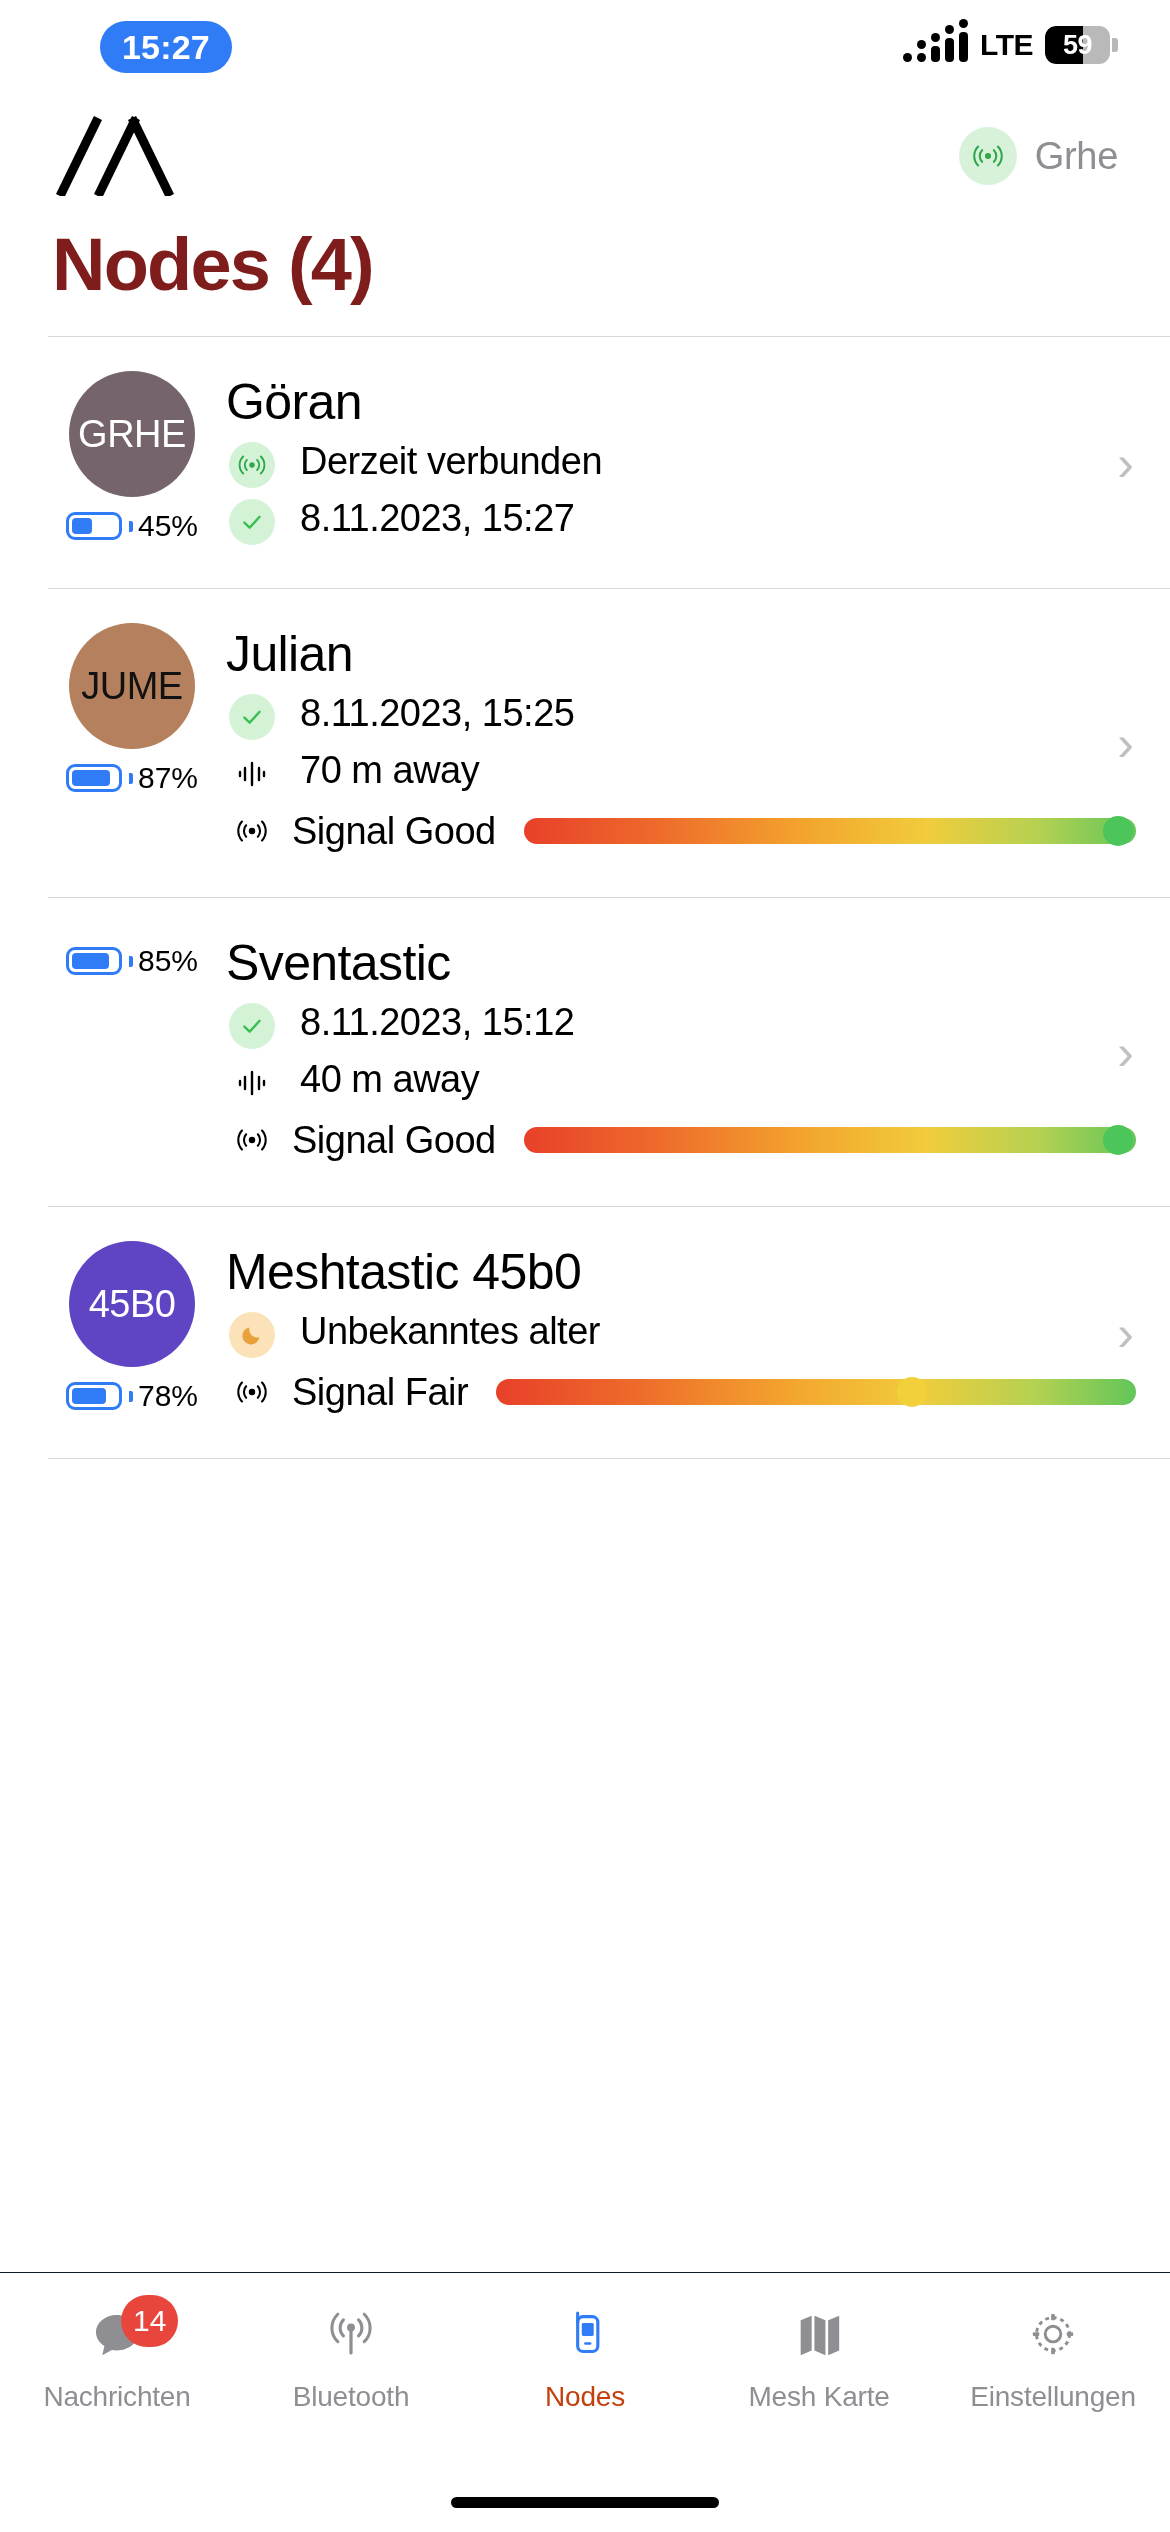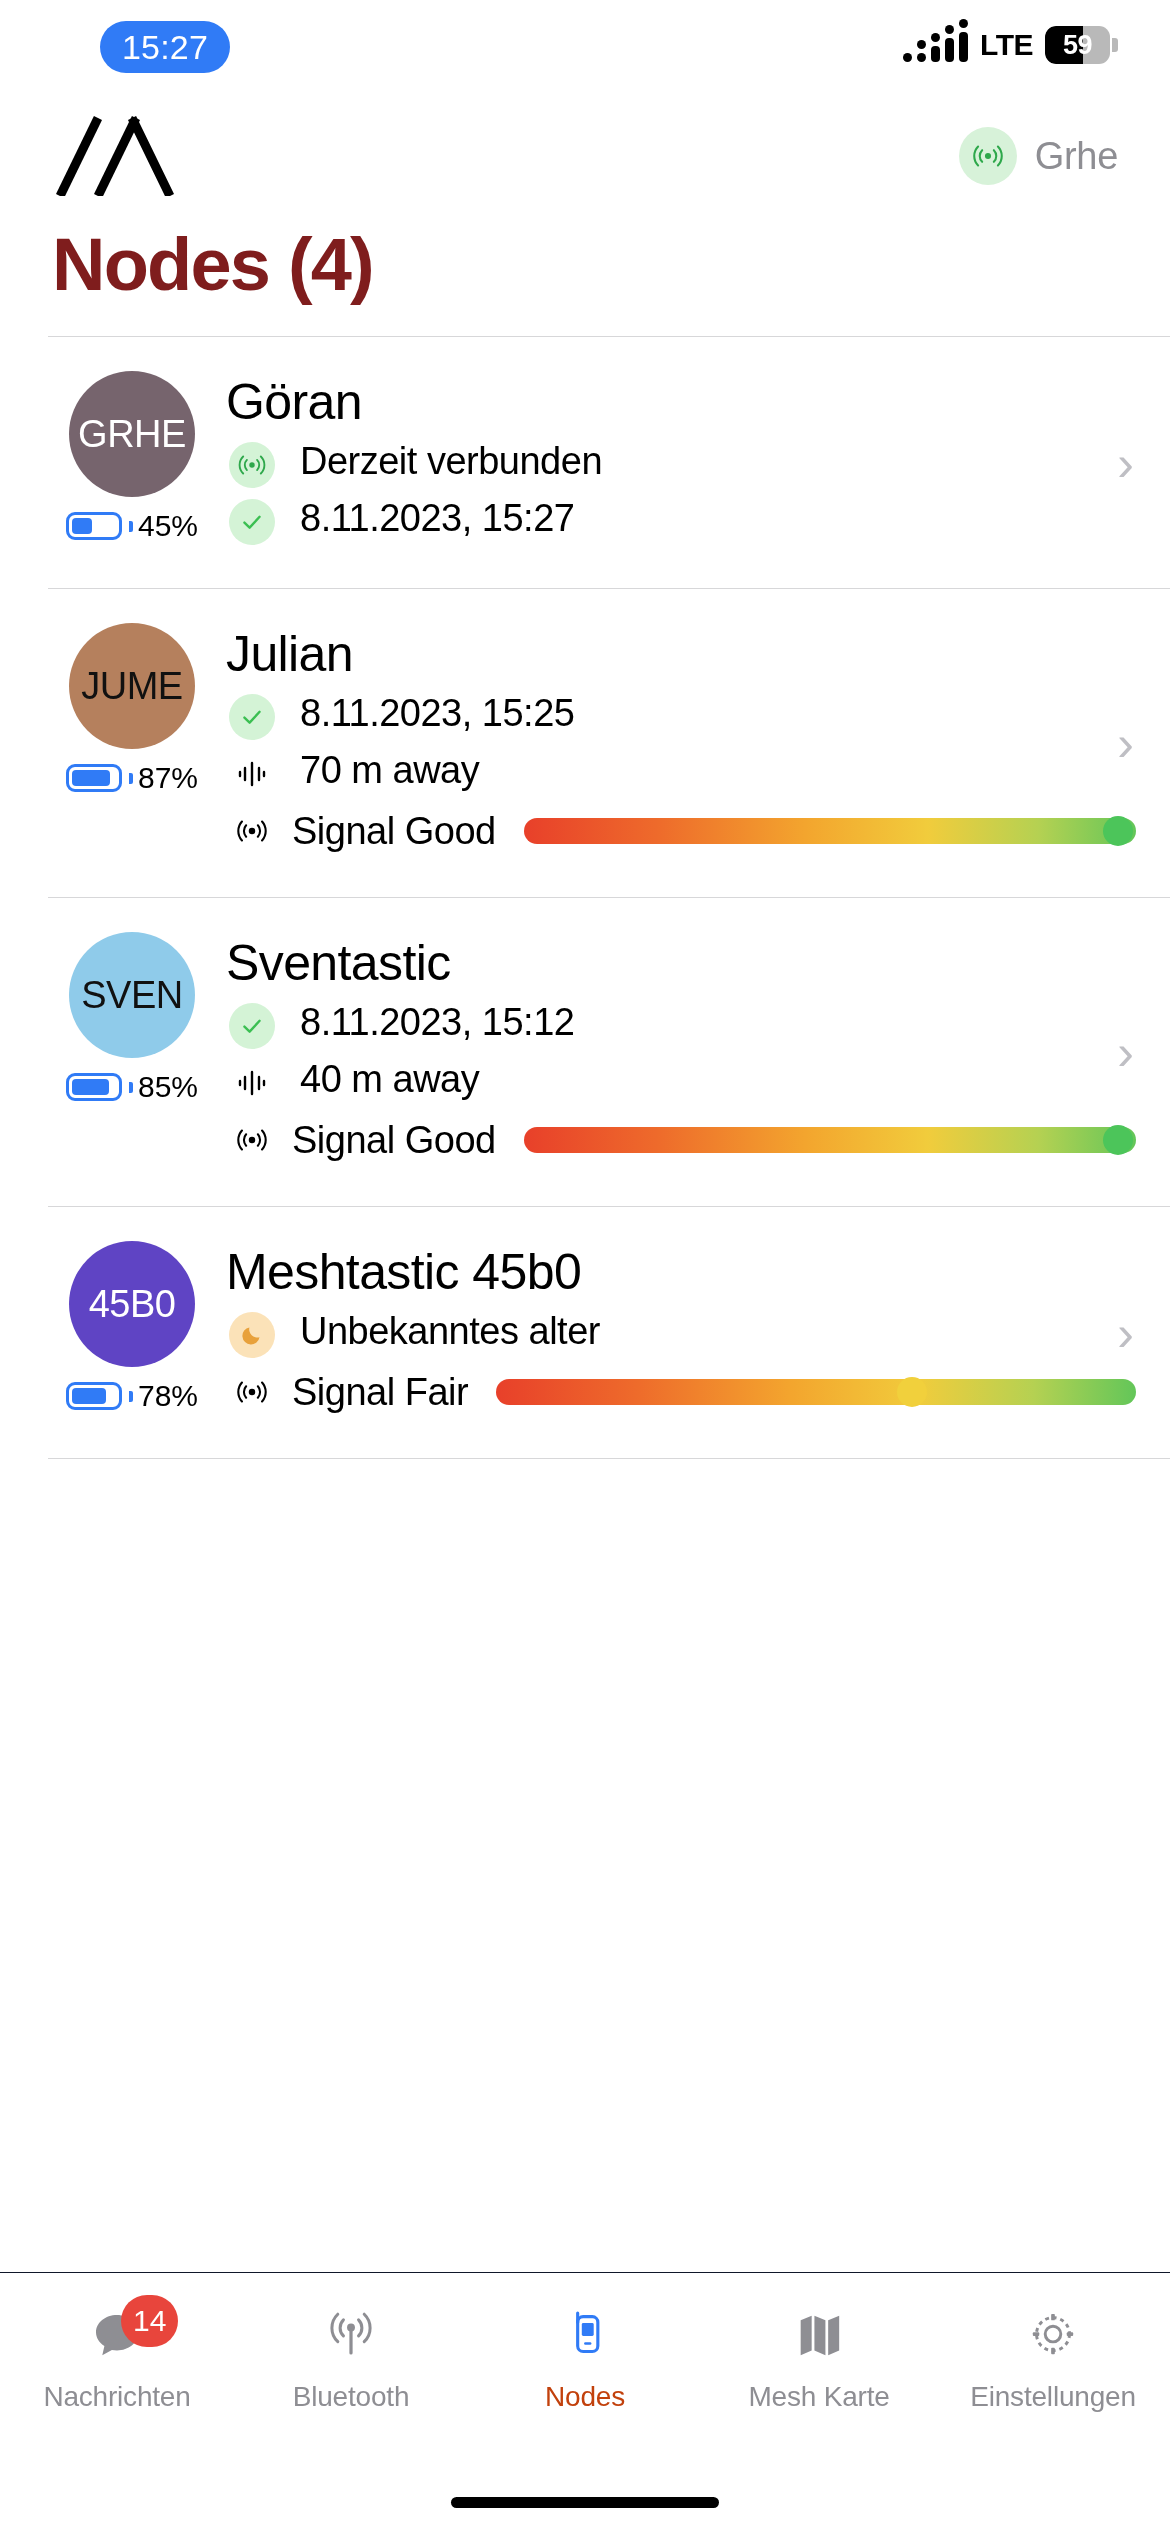--- a/index.html
+++ b/index.html
@@ -32,21 +32,21 @@
     position: absolute;
     left: 100px;
     top: 21px;
     height: 52px;
     min-width: 124px;
     padding: 0 22px;
     border-radius: 26px;
     background: #307BF6;
     color: #ffffff;
     font-size: 34px;
-    font-weight: 400;
+    font-weight: 700;
     letter-spacing: 0.2px;
     display: flex;
     align-items: center;
     justify-content: center;
   }
   .status-right {
     position: absolute;
     right: 52px;
     top: 26px;
     display: flex;
@@ -426,23 +426,20 @@
           </div>
         </div>
       </div>
       <div class="chev">›</div>
     </div>
 
     <div class="divider"></div>
 
     <div class="node-row">
       <div class="avatar-col">
-        <div class="avatar dark-text" style="background:#8FCBEA;color:#111111">
-          <span>SVEN</span>
-        </div>
         <div class="batt-row">
           <div class="mini-batt">
               <div class="mf" style="width:85%"></div>
             </div>
           <div class="mini-nub"></div>
           <span>85%</span>
         </div>
       </div>
       <div class="info-col">
         <div class="node-name">Sventastic</div>

